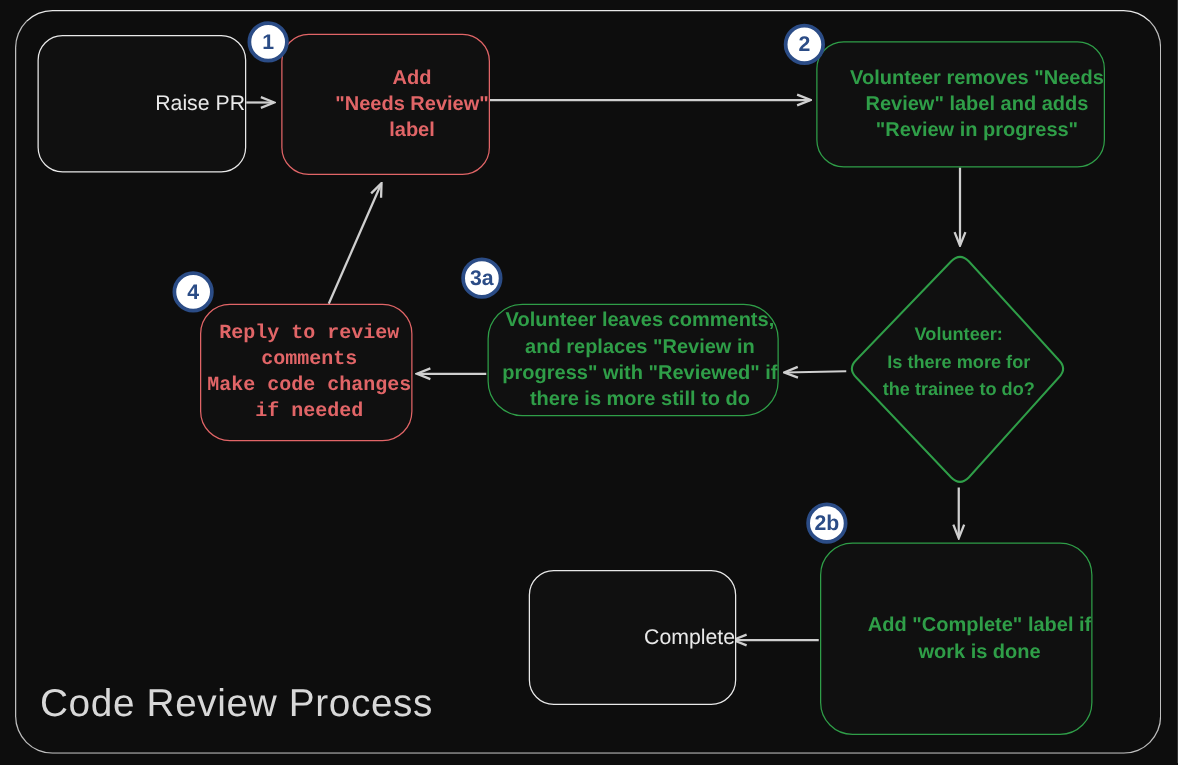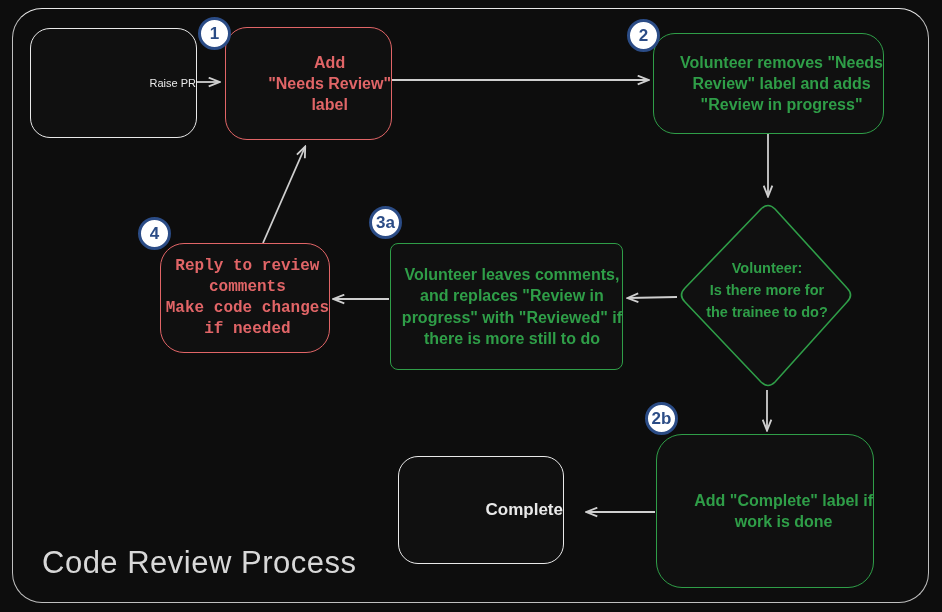--- a/index.html
+++ b/index.html
@@ -38,27 +38,27 @@
     white-space: pre-line;
     font-weight: 600;
     line-height: 1.32;
     box-sizing: border-box;
     background: #101010;
   }
   .node.red    { border: 1.7px solid var(--red, #e16567);   color: var(--red, #e16567); }
   .node.green  { border: 1.6px solid var(--green, #2f9e48); color: var(--green, #2f9e48); }
   .node.neutral{ border: 1.6px solid var(--neutral, #e9e9e9); color: var(--neutral, #e9e9e9); font-weight: 400; }
 
-  #n-raise-pr  { left: 30px;  top: 28px;  width: 167px; height: 110px; border-radius: 20px; font-size: 11px; }
+  #n-raise-pr  { left: 30px;  top: 28px;  width: 167px; height: 110px; border-radius: 20px; font-size: 17px; }
   #n-step1     { left: 225px; top: 27px;  width: 167px; height: 113px; border-radius: 22px; font-size: 16px; }
   #n-step2     { left: 653px; top: 33px;  width: 231px; height: 101px; border-radius: 22px; font-size: 16px; }
-  #n-step3a    { left: 390px; top: 243px; width: 233px; height: 127px; border-radius: 8px; font-size: 16px; }
+  #n-step3a    { left: 390px; top: 243px; width: 233px; height: 90px; border-radius: 28px; font-size: 16px; }
   #n-step4     { left: 160px; top: 243px; width: 170px; height: 110px; border-radius: 24px; font-size: 16px; font-family: Liberation Mono, monospace; }
   #n-step3b    { left: 656px; top: 434px; width: 218px; height: 154px; border-radius: 26px; font-size: 16px; }
-  #n-complete  { left: 398px; top: 456px; width: 166px; height: 108px; border-radius: 20px; font-size: 17px; font-weight: bold; }
+  #n-complete  { left: 423px; top: 456px; width: 166px; height: 108px; border-radius: 20px; font-size: 17px; }
 
   .diamond-label {
     position: absolute;
     left: 677px; top: 258px;
     width: 180px;
     text-align: center;
     color: var(--green, #2f9e48);
     font-size: 14.5px;
     font-weight: 600;
     line-height: 1.5;
@@ -80,21 +80,21 @@
     z-index: 5;
   }
   #b-1  { left: 198px; top: 17px; }
   #b-2  { left: 627px; top: 19px; }
   #b-3a { left: 369px; top: 206px; }
   #b-4  { left: 138px; top: 217px; }
   #b-3b { left: 645px; top: 402px; }
 
   .diagram-title {
     position: absolute;
-    left: 42px; top: 545px;
+    left: 32px; top: 545px;
     color: #d8d8d8;
     font-size: 31px;
     font-weight: 400;
     letter-spacing: 0.5px;
   }
 </style>
 </head>
 <body>
 
 <div class="canvas">

